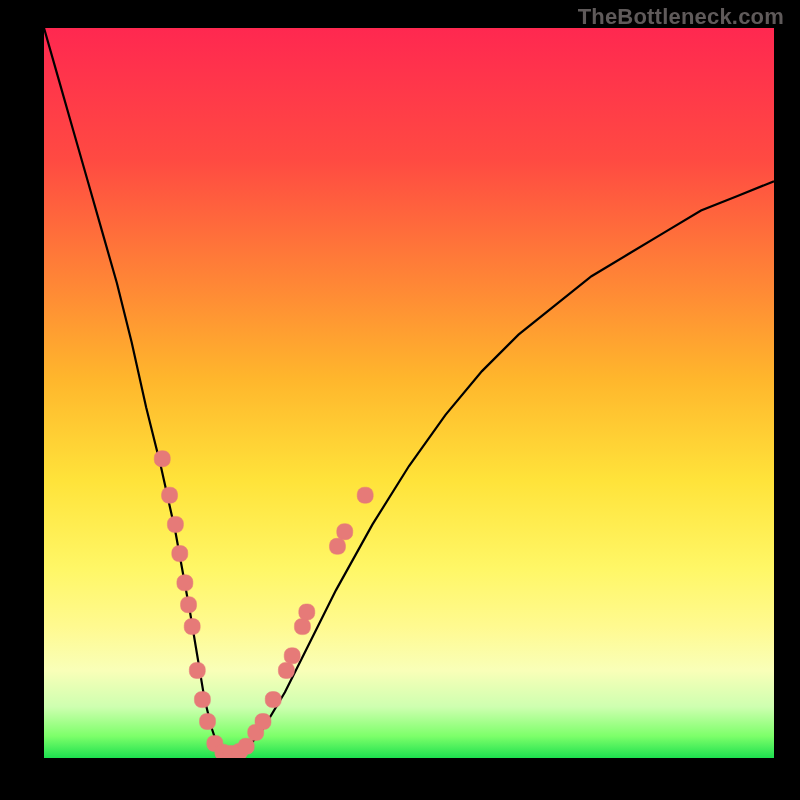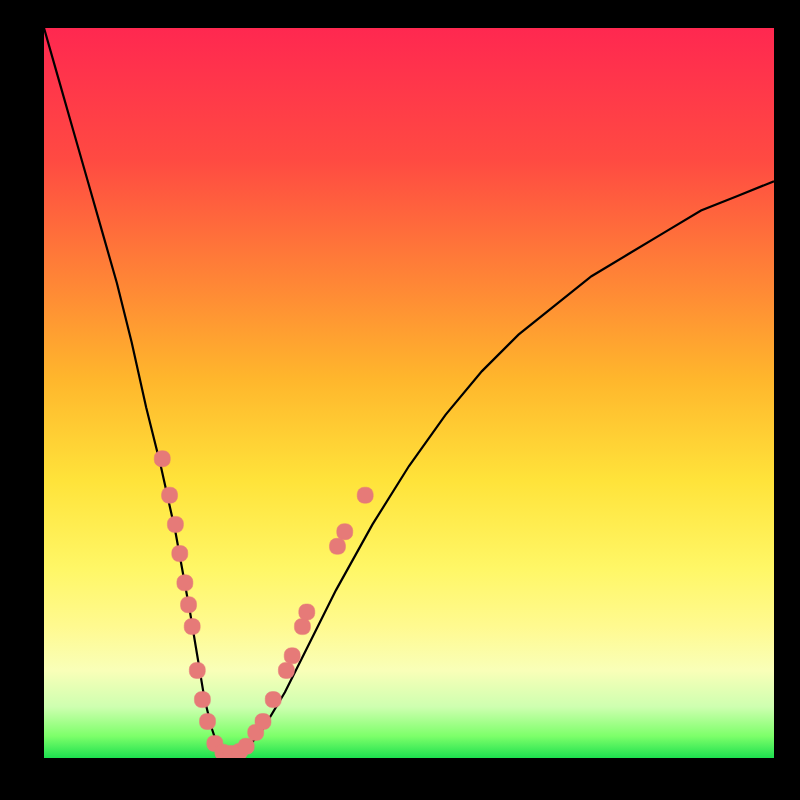--- a/index.html
+++ b/index.html
@@ -63,20 +63,21 @@
   .marker {
     fill: #e67a78;
     stroke: #e67a78;
     stroke-width: 0.5;
   }
 </style>
 </head>
 <body>
 
 <div class="frame">
+  <div class="credit">TheBottleneck.com</div>
   <div class="plot">
     <svg class="overlay" viewBox="0 0 730 730" preserveAspectRatio="none">
       <path id="curve-path" class="curve" d="M0.00 0.00 L14.60 51.10 L29.20 102.20 L43.80 153.30 L58.40 204.40 L73.00 255.50 L87.60 313.90 L102.20 379.60 L116.80 438.00 L131.40 503.70 L146.00 584.00 L153.30 627.80 L160.60 671.60 L167.90 700.80 L175.20 722.70 L182.50 726.35 L193.45 726.35 L204.40 719.05 L219.00 700.80 L240.90 664.30 L262.80 620.50 L292.00 562.10 L328.50 496.40 L365.00 438.00 L401.50 386.90 L438.00 343.10 L474.50 306.60 L511.00 277.40 L547.50 248.20 L584.00 226.30 L620.50 204.40 L657.00 182.50 L693.50 167.90 L730.00 153.30"></path>
       <g id="marker-group">
           <rect x="110.26" y="422.70" width="16.00" height="16.00" rx="6.80" ry="6.80" class="marker"></rect>
           <rect x="117.56" y="459.20" width="16.00" height="16.00" rx="6.80" ry="6.80" class="marker"></rect>
           <rect x="123.40" y="488.40" width="16.00" height="16.00" rx="6.80" ry="6.80" class="marker"></rect>
           <rect x="127.78" y="517.60" width="16.00" height="16.00" rx="6.80" ry="6.80" class="marker"></rect>
           <rect x="132.89" y="546.80" width="16.00" height="16.00" rx="6.80" ry="6.80" class="marker"></rect>
           <rect x="136.54" y="568.70" width="16.00" height="16.00" rx="6.80" ry="6.80" class="marker"></rect>

